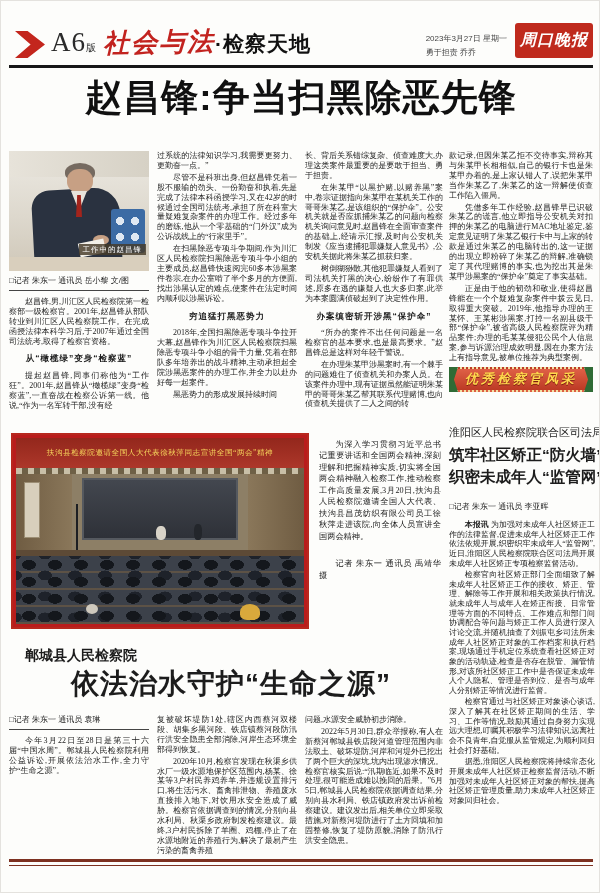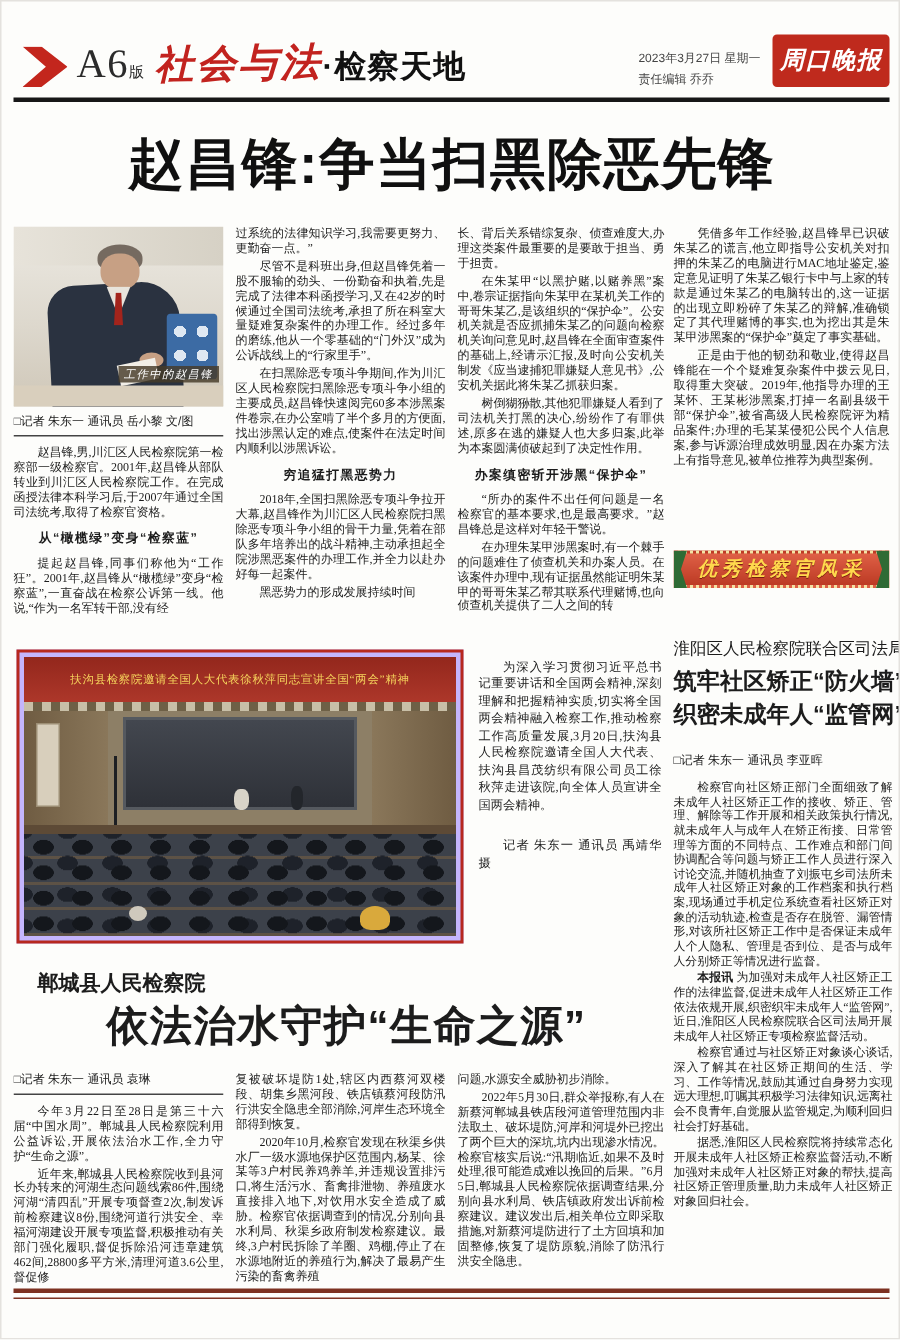--- a/index.html
+++ b/index.html
@@ -15,36 +15,36 @@
   .edition .small { font-size:10px; }
   .sectitle { position:absolute; left:102px; top:24px; white-space:nowrap; }
   .sectitle .script { font-size:26px; color:#c2231f; font-weight:bold; font-style:italic; letter-spacing:2px; transform:rotate(-1deg); display:inline-block; }
   .sectitle .rest { font-size:21px; color:#111; font-weight:bold; font-family:"Liberation Sans",sans-serif; letter-spacing:1px; }
   .dateblock { position:absolute; right:92px; top:31px; text-align:left; font-size:8px; color:#444; line-height:1.8; font-family:"Liberation Sans",sans-serif; }
   .masthead { position:absolute; left:514px; top:22px; width:78px; height:35px; background:#bf2a1d; border-radius:3px;
               color:#fff; font-weight:bold; font-style:italic; font-size:16px; display:flex; align-items:center; justify-content:center; letter-spacing:1px; }
   .rule-black { position:absolute; left:8px; top:64px; width:584px; height:3px; background:#171717; }
 
   
-  .headline { position:absolute; left:0; top:84px; width:600px; text-align:center; font-size:37px; font-weight:bold;
+  .headline { position:absolute; left:0; top:72px; width:600px; text-align:center; font-size:37px; font-weight:bold;
               color:#101010; font-family:"Liberation Sans",sans-serif; letter-spacing:1px; }
 
   
   .col { position:absolute; top:150px; height:268px; overflow:hidden; font-size:8px; line-height:1.24; text-align:justify; }
   .c1 { left:8px; width:140px; }
   .c2 { left:156px; width:140px; }
   .c3 { left:304px; width:138px; }
   .c4 { left:448px; width:144px; }
   .bp { text-indent:2em; margin-bottom:2px; }
   .sub { text-align:center; font-weight:bold; font-family:"Liberation Sans",sans-serif; font-size:8.5px; margin:7px 0; letter-spacing:1px; }
   .byline { font-size:8px; font-family:Liberation Sans, sans-serif; color:#222; border-bottom:1.5px solid #444; padding:5px 0 4px 0; margin-bottom:6px; white-space:nowrap; }
 
   
   .photo1 { position:relative; width:140px; height:120px; overflow:hidden;
-            background:linear-gradient(180deg,#ece9e2 0%,#ddd8cd 55%,#cfc7b8 100%);font-style:italic; }
+            background:linear-gradient(180deg,#ece9e2 0%,#ddd8cd 55%,#cfc7b8 100%); }
   .p1-shelf { position:absolute; left:0; top:0; width:140px; height:26px; background:linear-gradient(90deg,#e7e3da,#d6d1c5); }
   .p1-hair { position:absolute; left:56px; top:12px; width:30px; height:18px; background:#756a60; border-radius:50% 50% 40% 40%; }
   .p1-head { position:absolute; left:58px; top:18px; width:26px; height:24px; background:#c7a084; border-radius:46%; }
   .p1-body { position:absolute; left:24px; top:38px; width:88px; height:86px; background:#2a3240; border-radius:18px 26px 4px 4px; transform:rotate(-3deg); }
   .p1-shirt { position:absolute; left:62px; top:40px; width:16px; height:20px; background:#e8e4dc; clip-path:polygon(0 0,100% 0,50% 100%); }
   .p1-tie { position:absolute; left:67px; top:44px; width:6px; height:22px; background:#a3241c; clip-path:polygon(20% 0,80% 0,100% 100%,0 100%); }
   .p1-hand { position:absolute; left:84px; top:84px; width:16px; height:10px; background:#c7a084; border-radius:50%; }
   .p1-paper { position:absolute; left:70px; top:90px; width:26px; height:14px; background:#f2efe8; transform:rotate(-12deg); }
   .p1-rack { position:absolute; left:102px; top:58px; width:34px; height:44px; background:#3c6ba4; border-radius:3px;
              background-image:radial-gradient(circle 4px at 9px 12px,#dfe8f2 98%,transparent),radial-gradient(circle 4px at 24px 12px,#dfe8f2 98%,transparent),radial-gradient(circle 4px at 9px 28px,#dfe8f2 98%,transparent),radial-gradient(circle 4px at 24px 28px,#dfe8f2 98%,transparent); }
@@ -53,21 +53,21 @@
 
   
   .banner { position:absolute; left:0; top:216px; width:144px; height:25px; background:linear-gradient(180deg,#df6046,#bc3a24);
             border-top:2px dotted #f3e2a5; border-bottom:2px dotted #f3e2a5; display:flex; align-items:center; justify-content:center; }
   .banner::before, .banner::after { content:""; position:absolute; top:-2px; bottom:-2px; width:9px; background:#2f6b35; }
   .banner::before { left:0; clip-path:polygon(0 0,100% 0,55% 50%,100% 100%,0 100%); }
   .banner::after { right:0; clip-path:polygon(0 0,100% 0,100% 100%,0 100%,45% 50%); }
   .banner span { color:#ffd94d; font-weight:bold; font-style:italic; font-size:13px; letter-spacing:3px; text-shadow:0 1px 0 #7a1d10; white-space:nowrap; }
 
   
-  .photo2frame { position:absolute; left:10px; top:432px; width:298px; height:196px; border:2px solid #b7281e; background:#c4b5fd; padding:3px; }
+  .photo2frame { position:absolute; left:10px; top:432px; width:298px; height:196px; border:2px solid #b7281e; background:#b91c1c; padding:3px; }
   .photo2 { position:relative; width:100%; height:100%; overflow:hidden; background:#8d7f66; }
   .p2-curtain { position:absolute; left:0; top:0; width:100%; height:30px; background:linear-gradient(180deg,#93271c,#ad372a);
                 display:flex; align-items:center; justify-content:center; }
   .p2-curtain span { color:#f6d45c; font-size:7.6px; white-space:nowrap; letter-spacing:0.5px; }
   .p2-lights { position:absolute; left:0; top:30px; width:100%; height:6px;
                background:repeating-linear-gradient(90deg,#c8bfa7 0 6px,#6e6046 6px 12px); }
   .p2-wallL { position:absolute; left:0; top:36px; width:56px; height:80px; background:linear-gradient(90deg,#6f5c42,#8a775a); }
   .p2-wallR { position:absolute; right:0; top:36px; width:56px; height:80px; background:linear-gradient(270deg,#6f5c42,#8a775a); }
   .p2-door { position:absolute; left:8px; top:44px; width:16px; height:56px; background:#d8cfbc; border:1px solid #9c8e74; }
   .p2-screen { position:absolute; left:66px; top:40px; width:156px; height:62px; background:linear-gradient(180deg,#43474f,#2e3138); border:2px solid #55595f; }
@@ -119,21 +119,21 @@
 
   <div class="chev"></div>
   <div class="edition">
     <span class="big">A6</span><span class="small">版</span>
   </div>
   <div class="sectitle">
     <span class="script">社会与法</span><span class="rest">·检察天地</span>
   </div>
   <div class="dateblock">
     <div>2023年3月27日 星期一</div>
-    <div>责任编辑 乔乔</div>
+    <div>勇于担责 乔乔</div>
   </div>
   <div class="masthead">周口晚报</div>
   <div class="rule-black"></div>
 
   <div class="headline">赵昌锋:争当扫黑除恶先锋</div>
 
   <div class="col c1">
     <div class="photo1">
       <div class="p1-shelf"></div>
       <div class="p1-body"></div>
@@ -166,20 +166,21 @@
     <p class="bp" style="text-indent:0">长、背后关系错综复杂、侦查难度大,办理这类案件最重要的是要敢于担当、勇于担责。</p>
     <p class="bp">在朱某甲“以黑护赌,以赌养黑”案中,卷宗证据指向朱某甲在某机关工作的哥哥朱某乙,是该组织的“保护伞”。公安机关就是否应抓捕朱某乙的问题向检察机关询问意见时,赵昌锋在全面审查案件的基础上,经请示汇报,及时向公安机关制发《应当逮捕犯罪嫌疑人意见书》,公安机关据此将朱某乙抓获归案。</p>
     <p class="bp">树倒猢狲散,其他犯罪嫌疑人看到了司法机关打黑的决心,纷纷作了有罪供述,原多在逃的嫌疑人也大多归案,此举为本案圆满侦破起到了决定性作用。</p>
     <p class="sub">办案缜密斩开涉黑“保护伞”</p>
     <p class="bp">“所办的案件不出任何问题是一名检察官的基本要求,也是最高要求。”赵昌锋总是这样对年轻干警说。</p>
     <p class="bp">在办理朱某甲涉黑案时,有一个棘手的问题难住了侦查机关和办案人员。在该案件办理中,现有证据虽然能证明朱某甲的哥哥朱某乙帮其联系代理赌博,也向侦查机关提供了二人之间的转</p>
   </div>
 
   <div class="col c4">
     <div style="height:212px; overflow:hidden;">
+      <p class="bp" style="text-indent:0">款记录,但因朱某乙拒不交待事实,辩称其与朱某甲长相相似,自己的银行卡也是朱某甲办着的,是上家认错人了,误把朱某甲当作朱某乙了,朱某乙的这一辩解使侦查工作陷入僵局。</p>
       <p class="bp">凭借多年工作经验,赵昌锋早已识破朱某乙的谎言,他立即指导公安机关对扣押的朱某乙的电脑进行MAC地址鉴定,鉴定意见证明了朱某乙银行卡中与上家的转款是通过朱某乙的电脑转出的,这一证据的出现立即粉碎了朱某乙的辩解,准确锁定了其代理赌博的事实,也为挖出其是朱某甲涉黑案的“保护伞”奠定了事实基础。</p>
       <p class="bp">正是由于他的韧劲和敬业,使得赵昌锋能在一个个疑难复杂案件中拨云见日,取得重大突破。2019年,他指导办理的王某怀、王某彬涉黑案,打掉一名副县级干部“保护伞”,被省高级人民检察院评为精品案件;办理的毛某某侵犯公民个人信息案,参与诉源治理成效明显,因在办案方法上有指导意见,被单位推荐为典型案例。</p>
     </div>
     <div class="banner">
       <span>优秀检察官风采</span>
     </div>
   </div>
 
   <div class="photo2frame">
     <div class="photo2">
@@ -207,34 +208,33 @@
   </div>
 
   <div class="rart">
     <div class="rkicker">淮阳区人民检察院联合区司法局</div>
     <div class="rtitle">
       <div>筑牢社区矫正“防火墙”</div>
       <div>织密未成年人“监管网”</div>
     </div>
     <div class="rbyline">□记者 朱东一 通讯员 李亚晖</div>
     <div class="rbody">
+      <p class="bp"><span class="lead">本报讯</span><span> 为加强对未成年人社区矫正工作的法律监督,促进未成年人社区矫正工作依法依规开展,织密织牢未成年人“监管网”,近日,淮阳区人民检察院联合区司法局开展未成年人社区矫正专项检察监督活动。</span></p>
       <p class="bp">检察官向社区矫正部门全面细致了解未成年人社区矫正工作的接收、矫正、管理、解除等工作开展和相关政策执行情况,就未成年人与成年人在矫正衔接、日常管理等方面的不同特点、工作难点和部门间协调配合等问题与矫正工作人员进行深入讨论交流,并随机抽查了刘振屯乡司法所未成年人社区矫正对象的工作档案和执行档案,现场通过手机定位系统查看社区矫正对象的活动轨迹,检查是否存在脱管、漏管情形,对该所社区矫正工作中是否保证未成年人个人隐私、管理是否到位、是否与成年人分别矫正等情况进行监督。</p>
-      <p class="bp"><span class="lead">本报讯</span><span> 为加强对未成年人社区矫正工作的法律监督,促进未成年人社区矫正工作依法依规开展,织密织牢未成年人“监管网”,近日,淮阳区人民检察院联合区司法局开展未成年人社区矫正专项检察监督活动。</span></p>
       <p class="bp">检察官通过与社区矫正对象谈心谈话,深入了解其在社区矫正期间的生活、学习、工作等情况,鼓励其通过自身努力实现远大理想,叮嘱其积极学习法律知识,远离社会不良青年,自觉服从监管规定,为顺利回归社会打好基础。</p>
       <p class="bp">据悉,淮阳区人民检察院将持续常态化开展未成年人社区矫正检察监督活动,不断加强对未成年人社区矫正对象的帮扶,提高社区矫正管理质量,助力未成年人社区矫正对象回归社会。</p>
     </div>
   </div>
 
   <div class="bkicker">郸城县人民检察院</div>
   <div class="btitle">依法治水守护“生命之源”</div>
 
   <div class="bcol b1">
     <div class="byline" style="padding-top:0">□记者 朱东一 通讯员 袁琳</div>
     <p class="bp">今年3月22日至28日是第三十六届“中国水周”。郸城县人民检察院利用公益诉讼,开展依法治水工作,全力守护“生命之源”。</p>
-    <p class="bp">近年来,郸城县人民检察院收到县河长办转来的河湖生态问题线索86件,围绕河湖“清四乱”开展专项督查2次,制发诉前检察建议8份,围绕河道行洪安全、幸福河湖建设开展专项监督,积极推动有关部门强化履职,督促拆除沿河违章建筑462间,28800多平方米,清理河道3.6公里,督促修</p>
   </div>
   <div class="bcol b2">
     <p class="bp" style="text-indent:0">复被破坏堤防1处,辖区内西蔡河双楼段、胡集乡黑河段、铁店镇蔡河段防汛行洪安全隐患全部消除,河岸生态环境全部得到恢复。</p>
     <p class="bp">2020年10月,检察官发现在秋渠乡供水厂一级水源地保护区范围内,杨某、徐某等3户村民养鸡养羊,并违规设置排污口,将生活污水、畜禽排泄物、养殖废水直接排入地下,对饮用水安全造成了威胁。检察官依据调查到的情况,分别向县水利局、秋渠乡政府制发检察建议。最终,3户村民拆除了羊圈、鸡棚,停止了在水源地附近的养殖行为,解决了最易产生污染的畜禽养殖</p>
   </div>
   <div class="bcol b3">
     <p class="bp" style="text-indent:0">问题,水源安全威胁初步消除。</p>
     <p class="bp">2022年5月30日,群众举报称,有人在新蔡河郸城县铁店段河道管理范围内非法取土、破坏堤防,河岸和河堤外已挖出了两个巨大的深坑,坑内出现渗水情况。检察官核实后说:“汛期临近,如果不及时处理,很可能造成难以挽回的后果。”6月5日,郸城县人民检察院依据调查结果,分别向县水利局、铁店镇政府发出诉前检察建议。建议发出后,相关单位立即采取措施,对新蔡河堤防进行了土方回填和加固整修,恢复了堤防原貌,消除了防汛行洪安全隐患。</p>
   </div>
 

